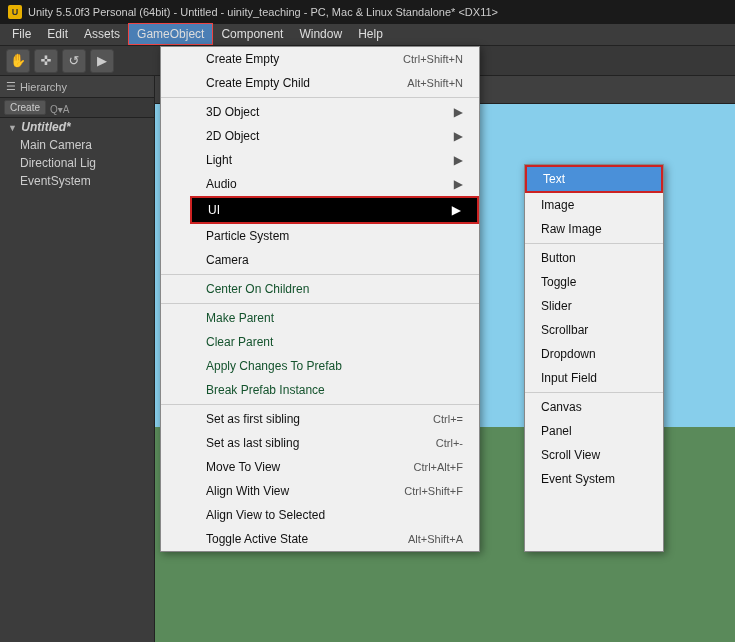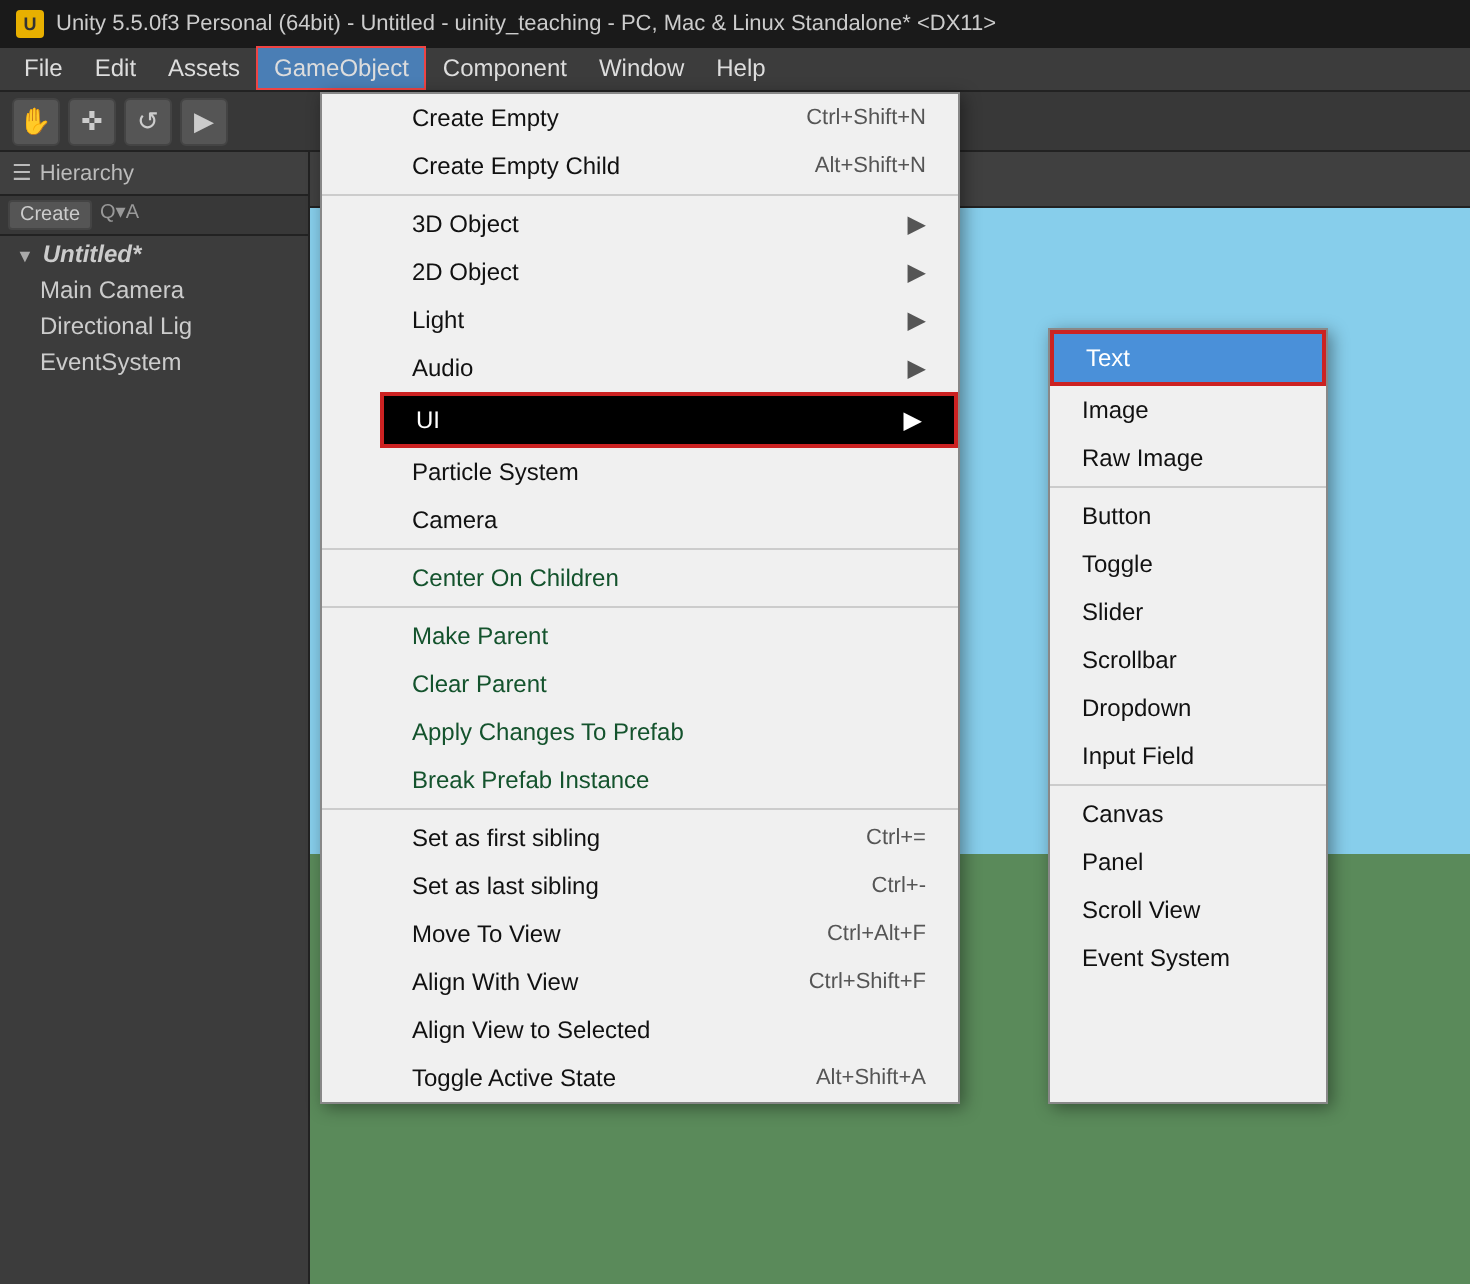--- a/index.html
+++ b/index.html
@@ -106,21 +106,21 @@
       color: #bbb;
       display: flex;
       align-items: center;
       gap: 4px;
       border-bottom: 1px solid #222;
     }
     .panel-toolbar {
       background: #383838;
       padding: 2px 4px;
       display: flex;
-      align-items: flex-start;
+      align-items: flex-end;
       gap: 4px;
       border-bottom: 1px solid #222;
       font-size: 11px;
     }
     .small-btn {
       background: #555;
       border: 1px solid #444;
       border-radius: 2px;
       padding: 1px 5px;
       color: #ccc;

